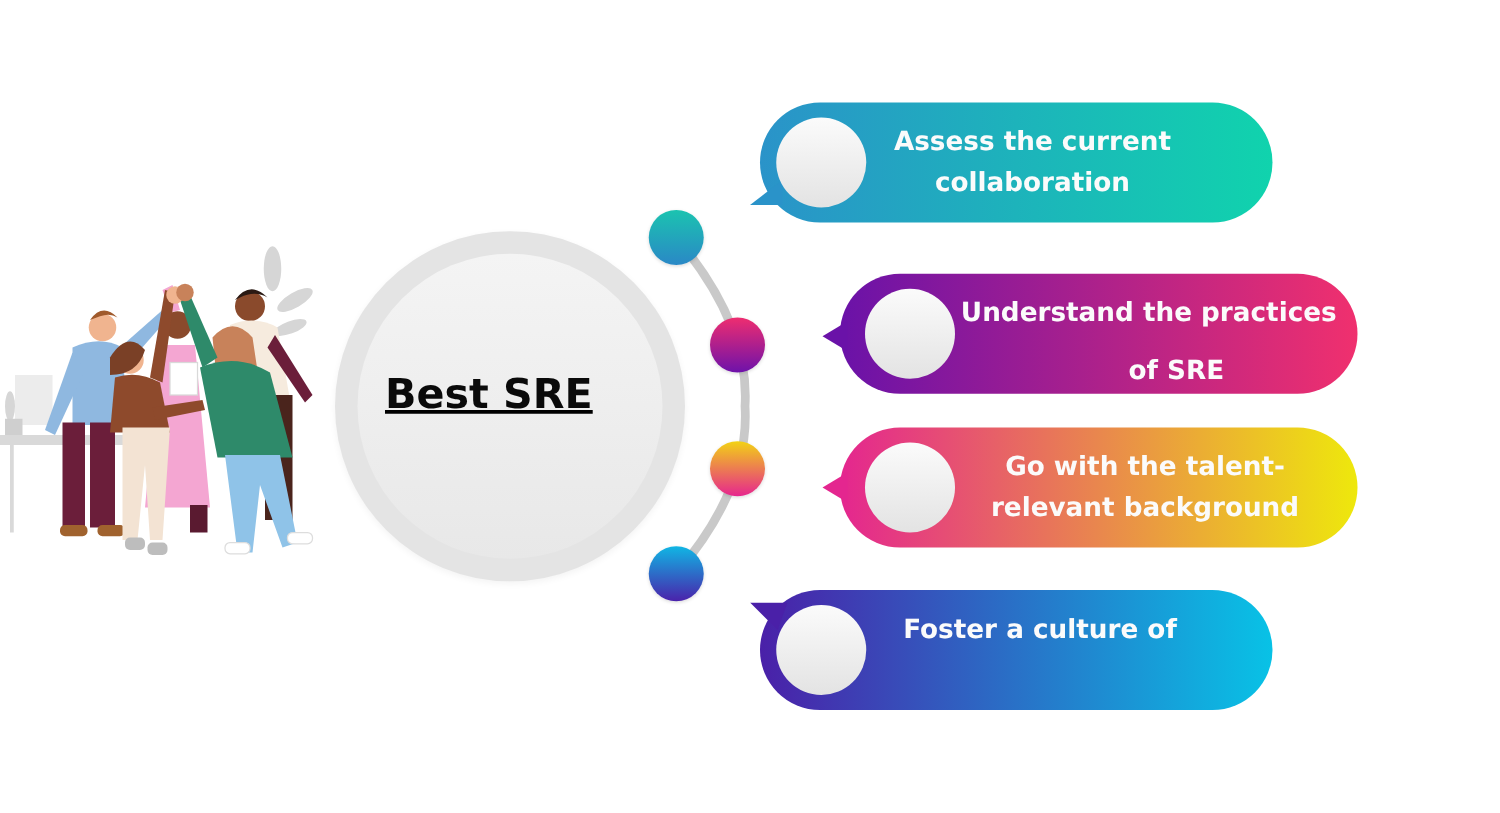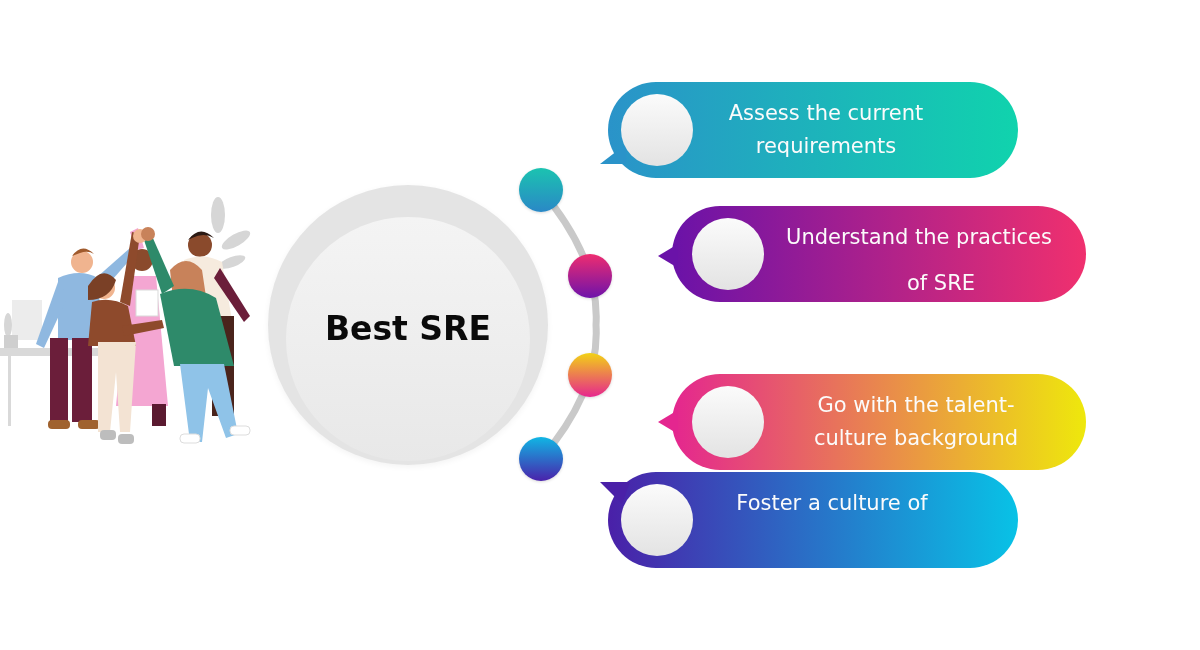--- a/index.html
+++ b/index.html
@@ -1,25 +1,25 @@
 <!DOCTYPE html>
 <html><head>
 <meta charset="utf-8">
 <style>
   html,body{margin:0;padding:0;background:#ffffff;}
   body{width:1200px;height:650px;position:relative;overflow:hidden;font-family:"DejaVu Sans","Liberation Sans",sans-serif;}
   .abs{position:absolute;}
   .hub-outer{left:268px;top:185px;width:280px;height:280px;border-radius:50%;background:#e4e4e4;box-shadow:0 2px 6px rgba(0,0,0,0.05);}
-  .hub-inner{left:286px;top:217px;width:244px;height:244px;border-radius:50%;background:linear-gradient(180deg,#f4f4f4 0%,#e8e8e8 100%);display:flex;align-items:center;justify-content:center;text-align:center;}
+  .hub-inner{left:286px;top:203px;width:244px;height:244px;border-radius:50%;background:linear-gradient(180deg,#f4f4f4 0%,#e8e8e8 100%);display:flex;align-items:center;justify-content:center;text-decoration:underline;}
   .hub-title{font-weight:bold;font-size:33px;line-height:48px;color:#0a0a0a;width:200px;margin-top:-20px;}
   .arc{left:0;top:0;width:1200px;height:650px;}
   .dot{width:44px;height:44px;border-radius:50%;box-shadow:0 1px 3px rgba(0,0,0,0.15);}
   .pill{height:96px;border-radius:48px;display:flex;align-items:center;}
   .pill-circle{position:absolute;width:72px;height:72px;border-radius:50%;background:linear-gradient(180deg,#fbfbfb 0%,#e3e3e3 100%);top:12px;left:13px;}
-  .pill-text{position:absolute;color:#fbfbfb;font-weight:normal;font-size:21px;line-height:33px;text-align:center;top:15px;}
+  .pill-text{position:absolute;color:#fbfbfb;font-weight:bold;font-size:21px;line-height:33px;text-align:center;top:15px;}
   .tail{position:absolute;width:0;height:0;}
 </style>
 </head>
 <body>
 
 <svg class="abs" style="left:0;top:190px;" width="280" height="270" viewBox="0 0 280 270">
 
   <g fill="#d6d6d6">
     <ellipse cx="218" cy="25" rx="7" ry="18"></ellipse>
     <ellipse cx="236" cy="50" rx="16" ry="6" transform="rotate(-30 236 50)"></ellipse>
@@ -98,39 +98,39 @@
 <div class="abs dot" id="dot0" style="left: 519px; top: 168px; background: linear-gradient(rgb(27, 195, 176) 0%, rgb(42, 136, 198) 100%);"></div>
 <div class="abs dot" id="dot1" style="left: 568px; top: 254px; background: linear-gradient(rgb(238, 45, 112) 0%, rgb(110, 18, 170) 100%);"></div>
 <div class="abs dot" id="dot2" style="left: 568px; top: 353px; background: linear-gradient(rgb(242, 210, 21) 0%, rgb(230, 38, 142) 100%);"></div>
 <div class="abs dot" id="dot3" style="left: 519px; top: 437px; background: linear-gradient(rgb(16, 182, 228) 0%, rgb(74, 34, 171) 100%);"></div>
 
 <div class="abs pill" id="pill0" style="left: 608px; top: 82px; width: 410px; background: linear-gradient(90deg, rgb(42, 147, 201) 0%, rgb(16, 211, 173) 100%);">
   <div class="tail" style="left:-8px;top:62px;border-top:20px solid transparent;border-right:26px solid #2a93c9;border-bottom:0 solid transparent;"></div>
   <div class="pill-circle"></div>
   <div class="pill-text" style="left:98px;width:240px;">
     <div>Assess the current</div>
-    <div>requirements</div>
+    <div>collaboration</div>
   </div>
 </div>
 
-<div class="abs pill" id="pill1" style="left: 672px; top: 206px; width: 414px; background: linear-gradient(90deg, rgb(106, 18, 168) 0%, rgb(240, 48, 110) 100%);">
+<div class="abs pill" id="pill1" style="left: 672px; top: 219px; width: 414px; background: linear-gradient(90deg, rgb(106, 18, 168) 0%, rgb(240, 48, 110) 100%);">
   <div class="tail" style="left:-14px;top:38px;border-top:12px solid transparent;border-bottom:12px solid transparent;border-right:20px solid #6a12a8;"></div>
   <div class="pill-circle" style="left:20px;"></div>
   <div class="pill-text" style="left:94px;width:306px;">
     <div>Understand the practices</div>
     <div style="padding-left:44px;margin-top:13px;">of SRE</div>
   </div>
 </div>
 
-<div class="abs pill" id="pill2" style="left: 672px; top: 342px; width: 414px; background: linear-gradient(90deg, rgb(228, 38, 143) 0%, rgb(238, 232, 12) 100%); margin-top: 32px;">
+<div class="abs pill" id="pill2" style="left: 672px; top: 342px; width: 414px; background: linear-gradient(90deg, rgb(228, 38, 143) 0%, rgb(238, 232, 12) 100%);">
   <div class="tail" style="left:-14px;top:36px;border-top:12px solid transparent;border-bottom:12px solid transparent;border-right:20px solid #e4268f;"></div>
   <div class="pill-circle" style="left:20px;"></div>
   <div class="pill-text" style="left:104px;width:280px;">
     <div>Go with the talent-</div>
-    <div>culture background</div>
+    <div>relevant background</div>
   </div>
 </div>
 
 <div class="abs pill" id="pill3" style="left: 608px; top: 472px; width: 410px; background: linear-gradient(90deg, rgb(74, 32, 168) 0%, rgb(8, 194, 230) 100%);">
   <div class="tail" style="left:-8px;top:12px;border-bottom:20px solid transparent;border-right:26px solid transparent;border-top:0;border-left:0;"></div>
   <svg class="abs" style="left:-8px;top:10px;" width="30" height="22">
       <polygon points="0,0 30,0 22,22" fill="#4a20a8"></polygon>
     </svg>
   <div class="pill-circle"></div>
   <div class="pill-text" style="left:104px;width:240px;">

